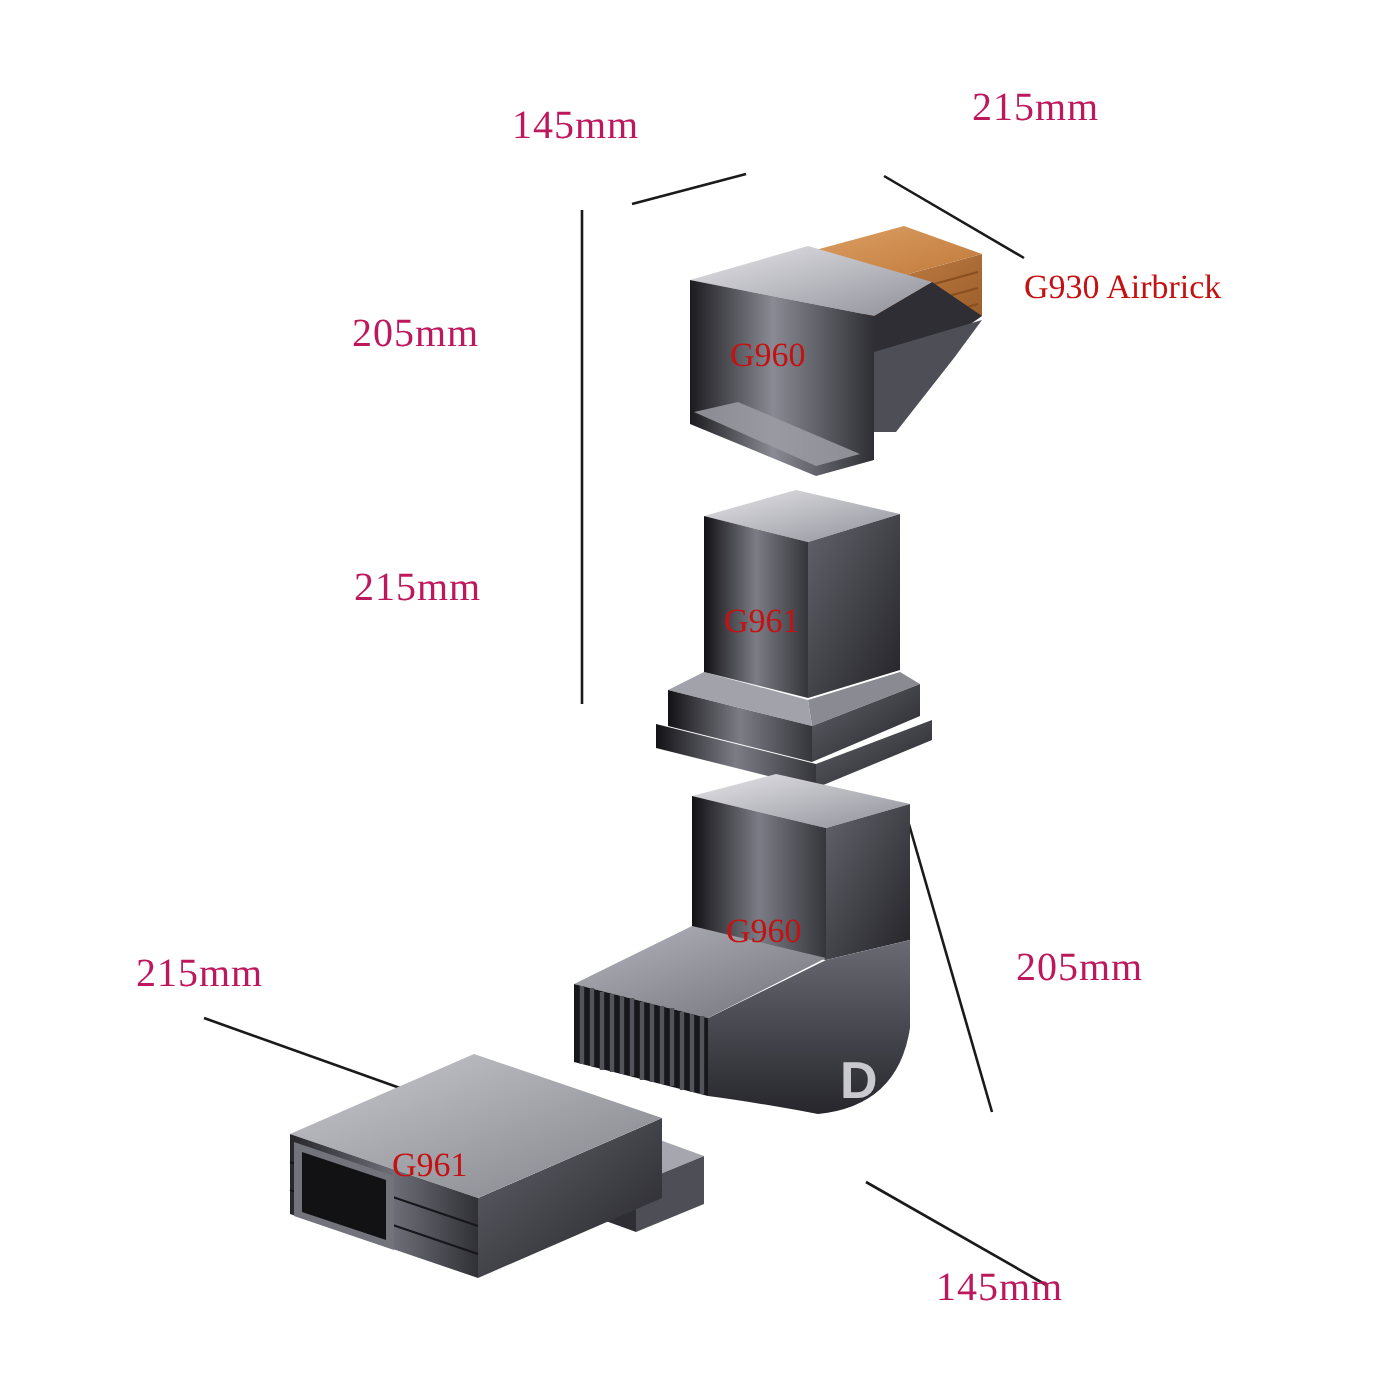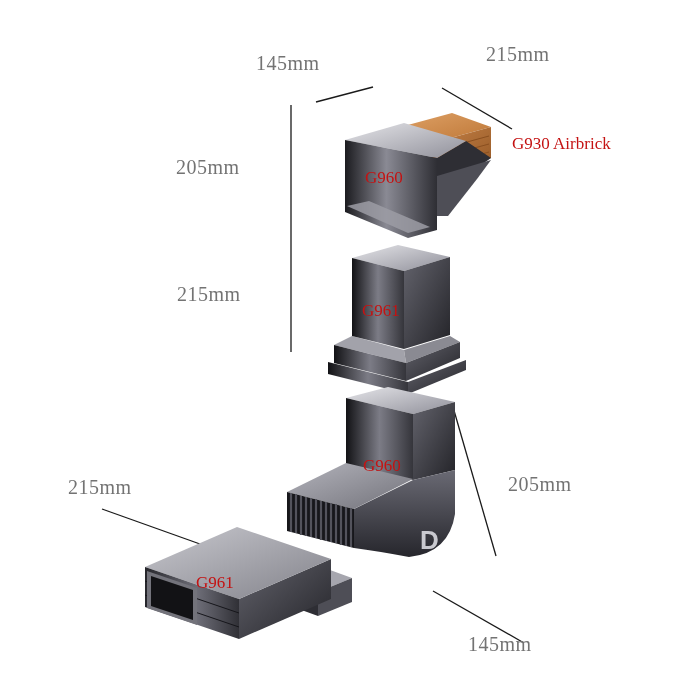--- a/index.html
+++ b/index.html
@@ -7,21 +7,21 @@
     position:relative;
     width:700px;height:700px;
     background:#ffffff;
     font-family:"Liberation Serif", serif;
     overflow:hidden;
   }
   #artwork{position:absolute;left:0;top:0;}
   .dim-label{
     position:absolute;
     font-size:20px;
-    color:#737373;
+    color:#be185d;
     letter-spacing:0.5px;
     white-space:nowrap;
     text-align:center;
   }
   .part-label{
     position:absolute;
     font-size:17px;
     color:#c41212;
     white-space:nowrap;
   }

